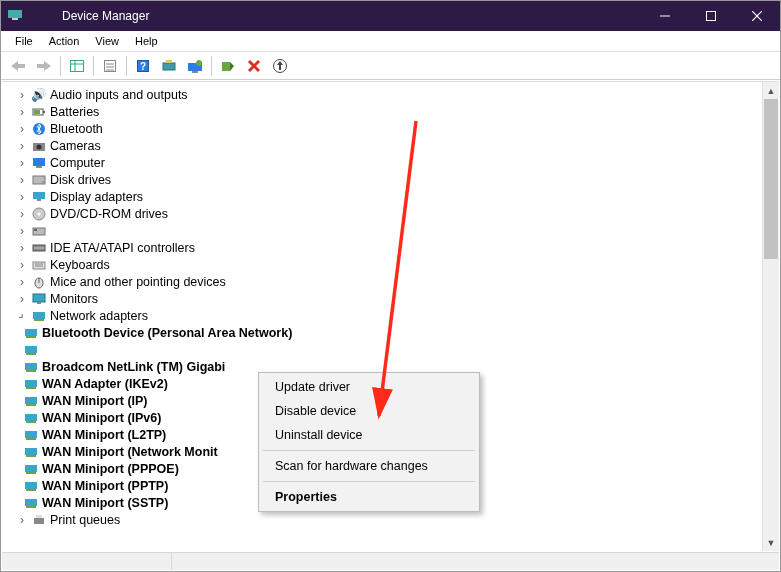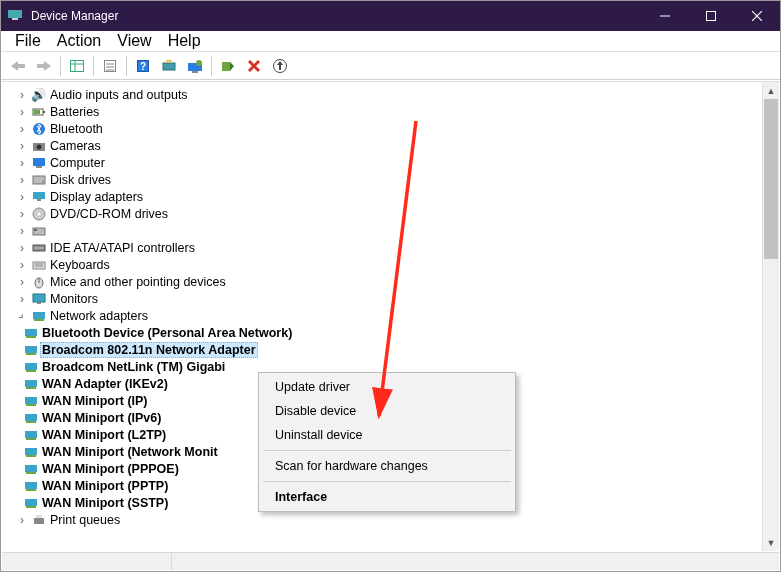--- a/index.html
+++ b/index.html
@@ -1,26 +1,26 @@
 <!DOCTYPE html>
 <html><head>
 <meta charset="utf-8">
 <style>
   * { box-sizing: border-box; font-family: "Segoe UI", Tahoma, sans-serif; }
   body { margin:0; padding:0; width:781px; height:572px; background:#fff; border:1px solid #999; position:relative; overflow:hidden; }
 
   
-  .titlebar { height:30px; background:#2e1a47; display:flex; align-items:center; color:#fff; font-size:12px; }
+  .titlebar { height:30px; background:#2e1a47; display:flex; align-items:center; color:#fff; font-size:12px;gap:31px; }
   .titlebar .icon-sys { width:28px; text-align:center; }
   .titlebar .title { flex:1; padding-left:2px; }
   .titlebar .winbtns { display:flex; }
   .titlebar .winbtn { width:46px; height:30px; display:flex; align-items:center; justify-content:center; font-size:11px; cursor:default; }
 
   
-  .menubar { height:21px; background:#fff; border-bottom:1px solid #e0e0e0; display:flex; align-items:center; font-size:16px; padding-left:6px; }
+  .menubar { height:21px; background:#fff; border-bottom:1px solid #e0e0e0; display:flex; align-items:center; font-size:11px; padding-left:6px; }
   .menubar .mitem { padding:2px 8px; cursor:default; }
 
   
   .toolbar { height:28px; border-bottom:1px solid #d0d0d0; display:flex; align-items:center; padding:0 4px; gap:0; }
   .toolbar .tbtn { width:24px; height:24px; display:flex; align-items:center; justify-content:center; margin:0 1px; }
   .toolbar .sep { width:1px; height:20px; background:#ccc; margin:0 3px; }
   .toolbar svg { display:block; }
 
   
   .content { position:absolute; top:80px; bottom:20px; left:1px; right:1px; border-top:1px solid #ddd; overflow:hidden; background:#fff; }
@@ -37,21 +37,21 @@
   
   .vscroll { position:absolute; top:0; right:0; width:17px; bottom:0; background:#f0f0f0; border-left:1px solid #e0e0e0; }
   .vscroll .arrow { height:17px; display:flex; align-items:center; justify-content:center; color:#555; font-size:9px; }
   .vscroll .thumb { position:absolute; top:17px; left:1px; right:1px; height:160px; background:#c2c2c2; }
 
   
   .statusbar { position:absolute; bottom:1px; left:1px; right:1px; height:18px; background:#f0f0f0; border-top:1px solid #d8d8d8; }
   .statusbar .seg { height:100%; border-right:1px solid #d8d8d8; width:170px; }
 
   
-  .ctxmenu { position:absolute; left:257px; top:371px; width:258px; background:#f2f2f2; border:1px solid #bdbdbd; box-shadow:3px 3px 5px rgba(0,0,0,.25); font-size:12.5px; padding:2px; }
+  .ctxmenu { position:absolute; left:257px; top:371px; width:222px; background:#f2f2f2; border:1px solid #bdbdbd; box-shadow:3px 3px 5px rgba(0,0,0,.25); font-size:12.5px; padding:2px; }
   .ctxmenu .citem { height:24px; display:flex; align-items:center; padding:0 14px; }
   .ctxmenu .csep { height:1px; background:#cfcfcf; margin:3px 2px; }
   .ctxmenu .bold { font-weight:700; }
 
   
   .annot { position:absolute; pointer-events:none; }
 </style>
 </head>
 <body>
 
@@ -343,21 +343,20 @@
             </li>
           <li class="node selected">
               <div class="row">
                 <span class="exp"></span>
                 <span class="dicon">
                   <svg width="14" height="12">
                     <rect x="1" y="2" width="12" height="7" fill="#3aa5c8"></rect>
                     <rect x="2" y="9" width="10" height="2" fill="#6da544"></rect>
                   </svg>
                 </span>
-                <span class="label">Broadcom 802.11n Network Adapter</span>
               </div>
             </li>
           <li class="node">
               <div class="row">
                 <span class="exp"></span>
                 <span class="dicon">
                   <svg width="14" height="12">
                     <rect x="1" y="2" width="12" height="7" fill="#3aa5c8"></rect>
                     <rect x="2" y="9" width="10" height="2" fill="#6da544"></rect>
                   </svg>
@@ -488,21 +487,21 @@
   <div class="seg"></div>
 </div>
 
 <div class="ctxmenu">
   <div class="citem">Update driver</div>
   <div class="citem">Disable device</div>
   <div class="citem">Uninstall device</div>
   <div class="csep"></div>
   <div class="citem">Scan for hardware changes</div>
   <div class="csep"></div>
-  <div class="citem bold">Interface</div>
+  <div class="citem bold">Properties</div>
 </div>
 
 <svg class="annot" style="left:0;top:0" width="781" height="572">
   <defs>
     <marker id="ah" markerWidth="10" markerHeight="10" refX="8" refY="3" orient="auto">
       <polygon points="0,0 9,3 0,6" fill="#ff2a1a"></polygon>
     </marker>
   </defs>
   <line x1="415" y1="120" x2="378" y2="415" stroke="#ff2a1a" stroke-width="3.5" marker-end="url(#ah)"></line>
 </svg>

